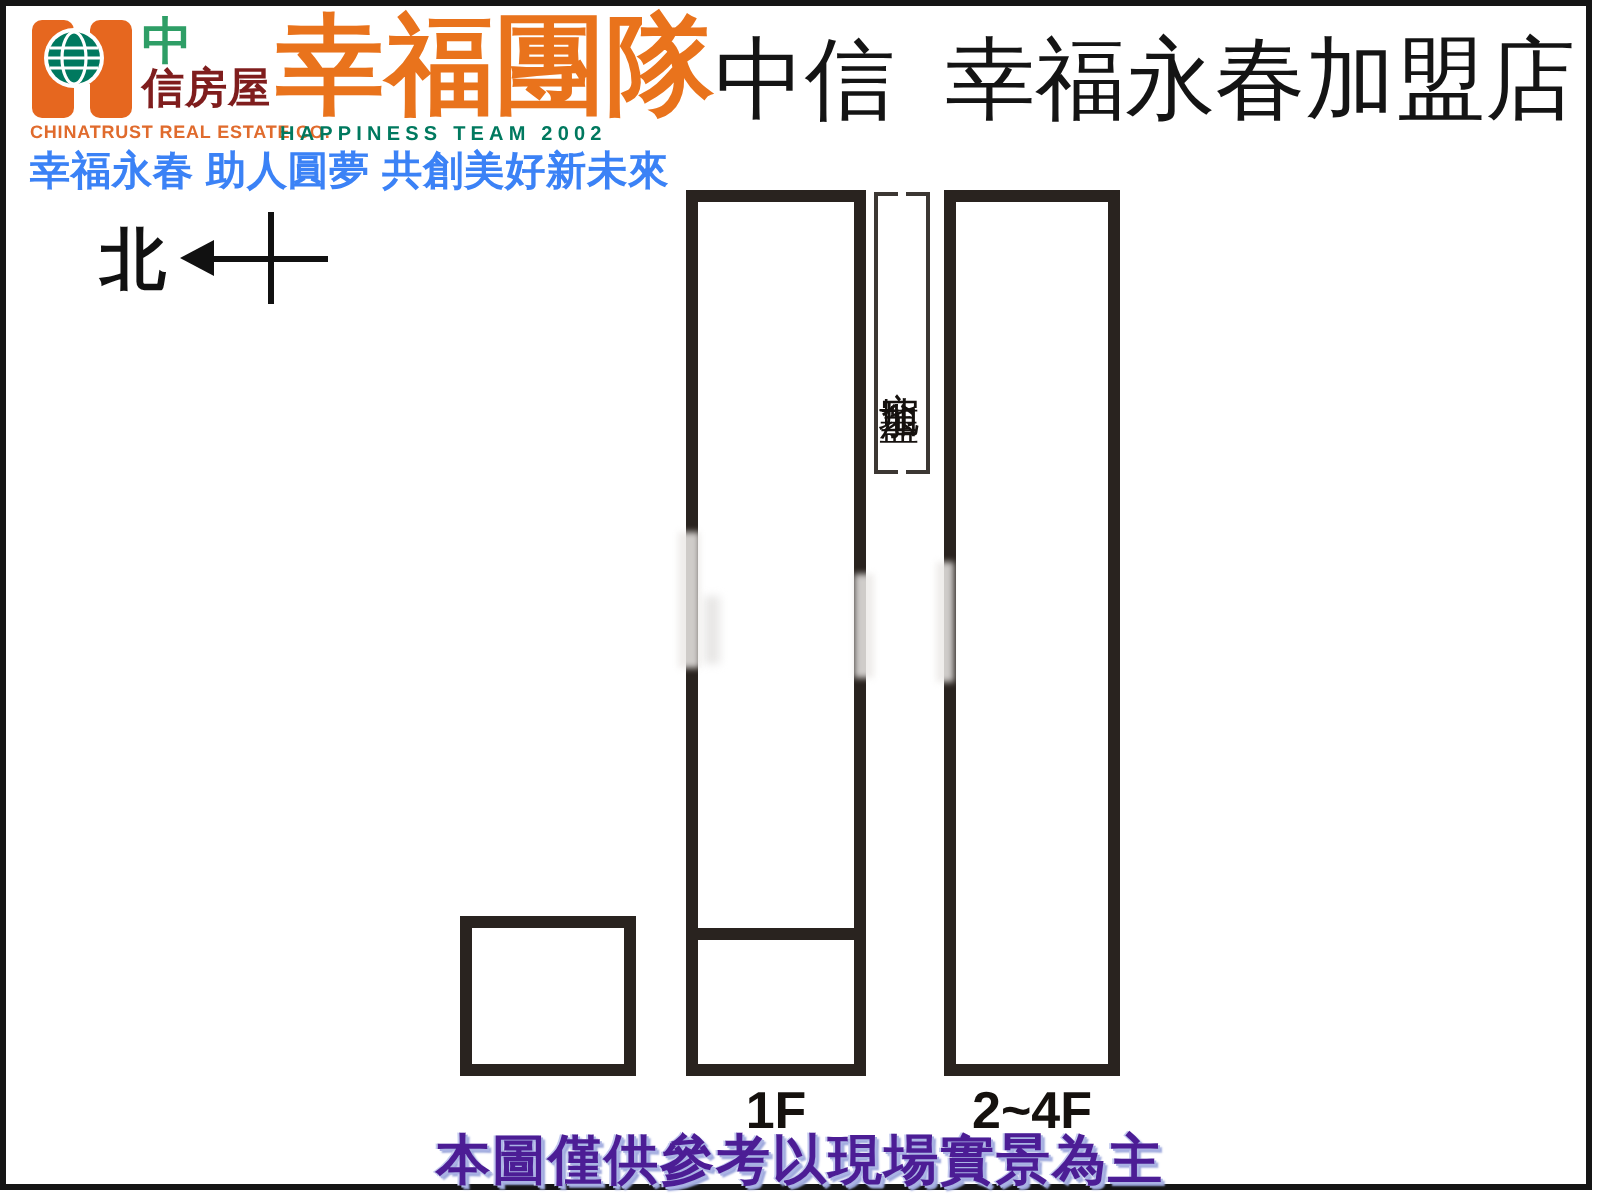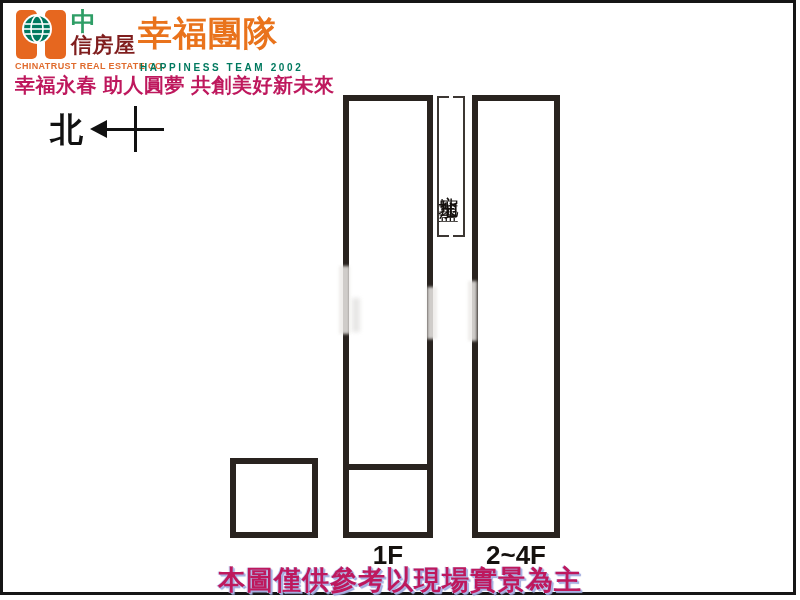--- a/index.html
+++ b/index.html
@@ -11,23 +11,23 @@
   
   #logo-mark{left:16px;top:10px;width:50px;height:50px;}
   .mark-bar{position:absolute;background:#e6671f;border-radius:5px;width:21px;height:49px;top:0;}
   .mark-bar.left{left:0;}
   .mark-bar.right{left:29px;}
   #mark-bridge{position:absolute;left:12px;top:17px;width:26px;height:15px;background:#e6671f;}
   #globe{position:absolute;left:5px;top:3px;width:32px;height:32px;}
   #brand-cn-1{left:71px;top:8px;font-size:25px;font-weight:700;color:#2e9e66;line-height:26px;}
   #brand-cn-2{left:71px;top:33px;font-size:21px;font-weight:700;color:#7f1d1d;line-height:24px;letter-spacing:0.5px;}
   #brand-en{left:15px;top:61px;font-size:9px;font-weight:600;color:#e06b2d;letter-spacing:0.4px;}
-  #team-cn{left:138px;top:8px;font-size:34px;font-weight:800;color:#e9731c;line-height:50px;letter-spacing:1px;}
+  #team-cn{left:138px;top:8px;font-size:54px;font-weight:800;color:#e9731c;line-height:50px;letter-spacing:1px;}
   #team-en{left:140px;top:62px;font-size:10px;font-weight:700;color:#00795f;letter-spacing:2.6px;}
-  #tagline{left:15px;top:72px;font-size:20px;font-weight:700;color:#be185d;letter-spacing:0.5px;}
+  #tagline{left:15px;top:72px;font-size:20px;font-weight:700;color:#3b82f6;letter-spacing:0.5px;}
   
   #title{left:350px;top:10px;width:445px;text-align:center;font-family:"Liberation Serif",serif;
          font-size:45px;font-weight:500;color:#141414;word-spacing:14px;white-space:nowrap;}
   
   #north-label{left:50px;top:108px;font-family:"Liberation Serif",serif;font-size:33px;font-weight:600;color:#111;}
   #arrow-shaft{left:104px;top:128px;width:60px;height:3px;background:#111;}
   #arrow-head{left:90px;top:120px;width:0;height:0;border-top:9px solid transparent;
               border-bottom:9px solid transparent;border-right:17px solid #111;}
   #arrow-cross{left:134px;top:106px;width:3px;height:46px;background:#111;}
   
@@ -45,21 +45,21 @@
   #tick-a-bot{left:439px;top:235px;} #tick-b-bot{left:453px;top:235px;}
   #open-space-label{left:439px;top:124px;width:24px;height:120px;writing-mode:vertical-rl;
         text-orientation:upright;font-size:20px;letter-spacing:2px;color:#15110e;text-align:center;}
   
   .floor-label{top:540px;text-align:center;font-size:26px;font-weight:600;color:#15110e;}
   #b1-label{left:230px;width:88px;}
   #f1-label{left:343px;width:90px;}
   #f24-label{left:472px;width:88px;}
   
   #notice{left:150px;top:562px;width:500px;text-align:center;font-family:Liberation Mono, monospace;
-          font-size:27px;font-weight:700;color:#be185d;letter-spacing:1px;
+          font-size:27px;font-weight:700;color:#4c1d95;letter-spacing:1px;
           text-shadow:1px 1px 0 #aab3e4,-1px 0 0 #c4cbef,2px 2px 1px #9ea9dd;}
   
   .wm{background:rgba(236,234,231,0.85);filter:blur(1.5px);z-index:5;}
   #wm1{left:339px;top:266px;width:11px;height:68px;}
   #wm2{left:427px;top:287px;width:10px;height:52px;}
   #wm3{left:468px;top:281px;width:9px;height:60px;}
   #wm4{left:352px;top:298px;width:8px;height:34px;background:rgba(205,202,199,0.45);filter:blur(2px);}
 </style>
 </head>
 <body>
@@ -80,20 +80,21 @@
       <line x1="4" y1="21" x2="28" y2="21" stroke="#ffffff" stroke-width="1.6"></line>
     </svg>
   </div>
   <div id="brand-cn-1" class="abs">中</div>
   <div id="brand-cn-2" class="abs">信房屋</div>
   <div id="brand-en" class="abs">CHINATRUST REAL ESTATE CO.</div>
   <div id="team-cn" class="abs">幸福團隊</div>
   <div id="team-en" class="abs">HAPPINESS TEAM 2002</div>
   <div id="tagline" class="abs">幸福永春 助人圓夢 共創美好新未來</div>
 
+  <div id="title" class="abs">中信 幸福永春加盟店</div>
 
   <div id="north-label" class="abs">北</div>
   <div id="arrow-shaft" class="abs"></div>
   <div id="arrow-head" class="abs"></div>
   <div id="arrow-cross" class="abs"></div>
 
   <div id="b1-box" class="abs bldg"></div>
   <div id="f1-box" class="abs bldg"></div>
   <div id="f1-separator" class="abs"></div>
   <div id="f24-box" class="abs bldg"></div>

